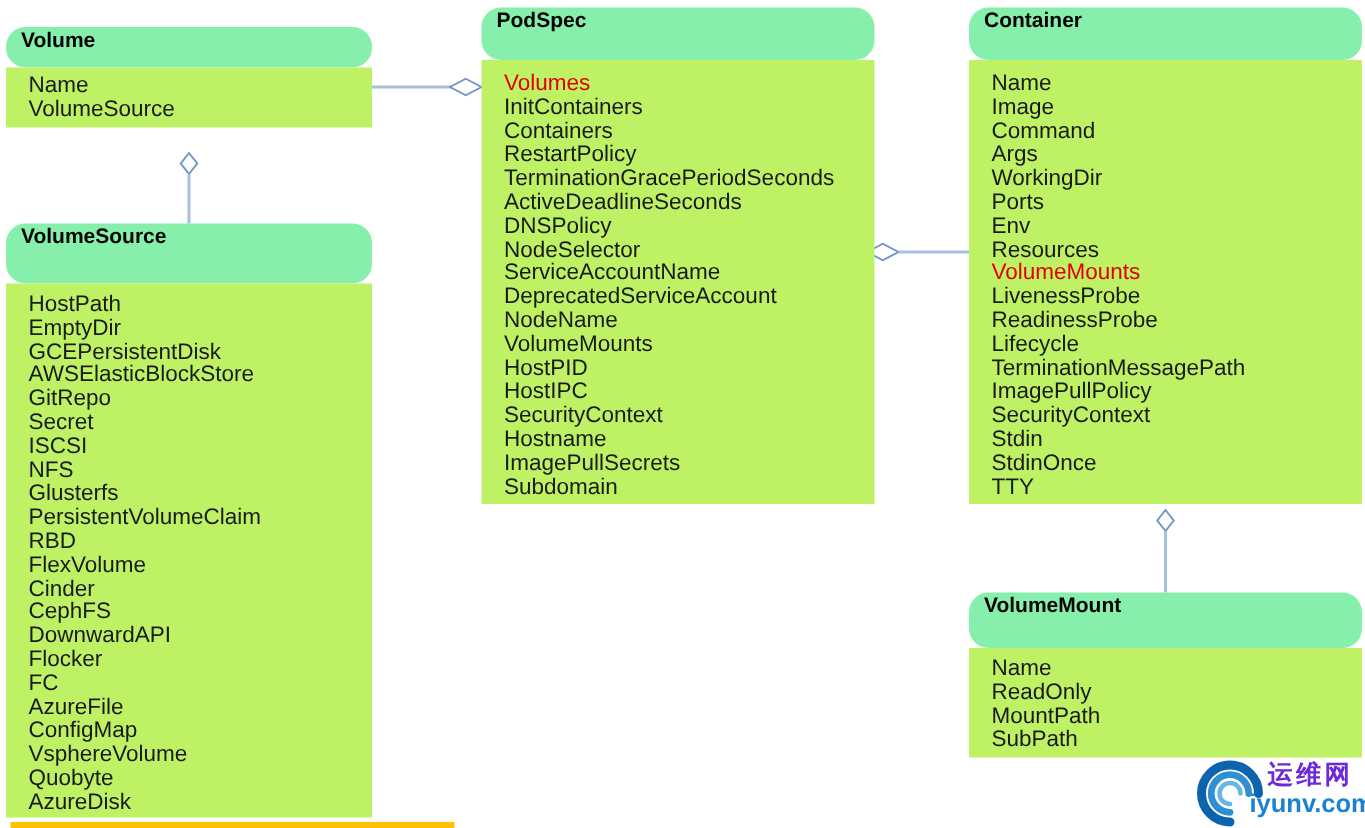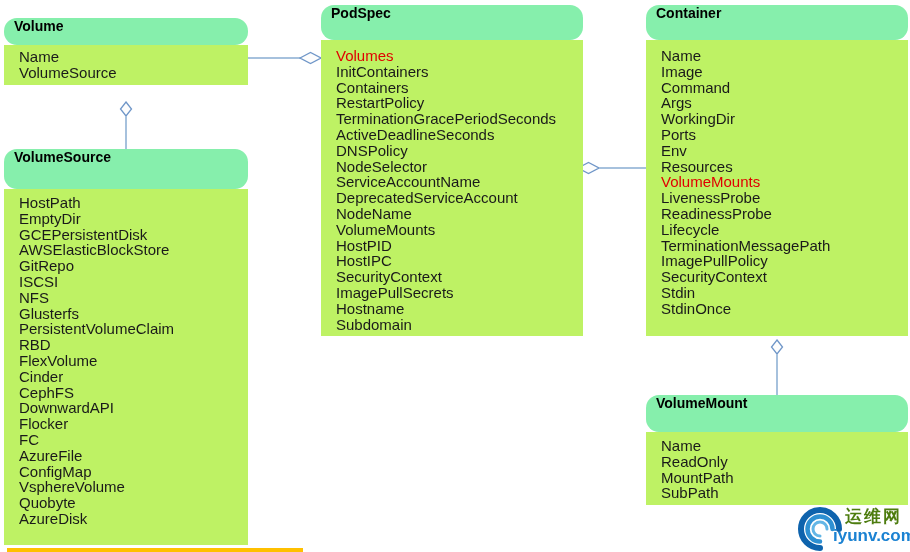--- a/index.html
+++ b/index.html
@@ -19,21 +19,21 @@
   }
   .field { white-space:nowrap; }
   .hline { position:absolute; height:2px; background:#a6c1dd; }
   .vline { position:absolute; width:2px; background:#a6c1dd; }
   .diamond { position:absolute; }
   .diamond polygon { fill:#fdfdfd; stroke:#6f96c8; stroke-width:1.3; }
   .bottom-strip { position:absolute; background:#FFC000; }
   .watermark-logo { position:absolute; }
   .wm-name {
     position:absolute; font-size:17px; font-weight:600;
-    color:#4d7c0f; letter-spacing:2px; white-space:nowrap;
+    color:#6d28d9; letter-spacing:2px; white-space:nowrap;
   }
   .wm-url {
     position:absolute; font-size:17px; font-weight:700;
     color:#1b82d2; white-space:nowrap;
   }
 </style>
 </head>
 <body>
 
 <div class="canvas">
@@ -71,20 +71,21 @@
   <section class="class-box" style="left:4px; top:149px; width:244px;">
     <header class="class-header" style="height:40px;">
       <span>VolumeSource</span>
     </header>
     <div class="class-body" style="height:356px;">
         <div class="field">HostPath</div>
         <div class="field">EmptyDir</div>
         <div class="field">GCEPersistentDisk</div>
         <div class="field">AWSElasticBlockStore</div>
         <div class="field">GitRepo</div>
+        <div class="field">Secret</div>
         <div class="field">ISCSI</div>
         <div class="field">NFS</div>
         <div class="field">Glusterfs</div>
         <div class="field">PersistentVolumeClaim</div>
         <div class="field">RBD</div>
         <div class="field">FlexVolume</div>
         <div class="field">Cinder</div>
         <div class="field">CephFS</div>
         <div class="field">DownwardAPI</div>
         <div class="field">Flocker</div>
@@ -110,22 +111,22 @@
         <div class="field">ActiveDeadlineSeconds</div>
         <div class="field">DNSPolicy</div>
         <div class="field">NodeSelector</div>
         <div class="field">ServiceAccountName</div>
         <div class="field">DeprecatedServiceAccount</div>
         <div class="field">NodeName</div>
         <div class="field">VolumeMounts</div>
         <div class="field">HostPID</div>
         <div class="field">HostIPC</div>
         <div class="field">SecurityContext</div>
+        <div class="field">Hostname</div>
         <div class="field">ImagePullSecrets</div>
-        <div class="field">Hostname</div>
         <div class="field">Subdomain</div>
       </div>
   </section>
 
   <section class="class-box" style="left:646px; top:5px; width:262px;">
     <header class="class-header" style="height:35px;">
       <span>Container</span>
     </header>
     <div class="class-body" style="height:296px; padding-top:8px;">
         <div class="field">Name</div>
@@ -138,20 +139,21 @@
         <div class="field">Resources</div>
         <div class="field" style="color: rgb(224, 0, 0);">VolumeMounts</div>
         <div class="field">LivenessProbe</div>
         <div class="field">ReadinessProbe</div>
         <div class="field">Lifecycle</div>
         <div class="field">TerminationMessagePath</div>
         <div class="field">ImagePullPolicy</div>
         <div class="field">SecurityContext</div>
         <div class="field">Stdin</div>
         <div class="field">StdinOnce</div>
+        <div class="field">TTY</div>
       </div>
   </section>
 
   <section class="class-box" style="left:646px; top:395px; width:262px;">
     <header class="class-header" style="height:37px;">
       <span>VolumeMount</span>
     </header>
     <div class="class-body" style="height:73px;">
         <div class="field">Name</div>
         <div class="field">ReadOnly</div>

